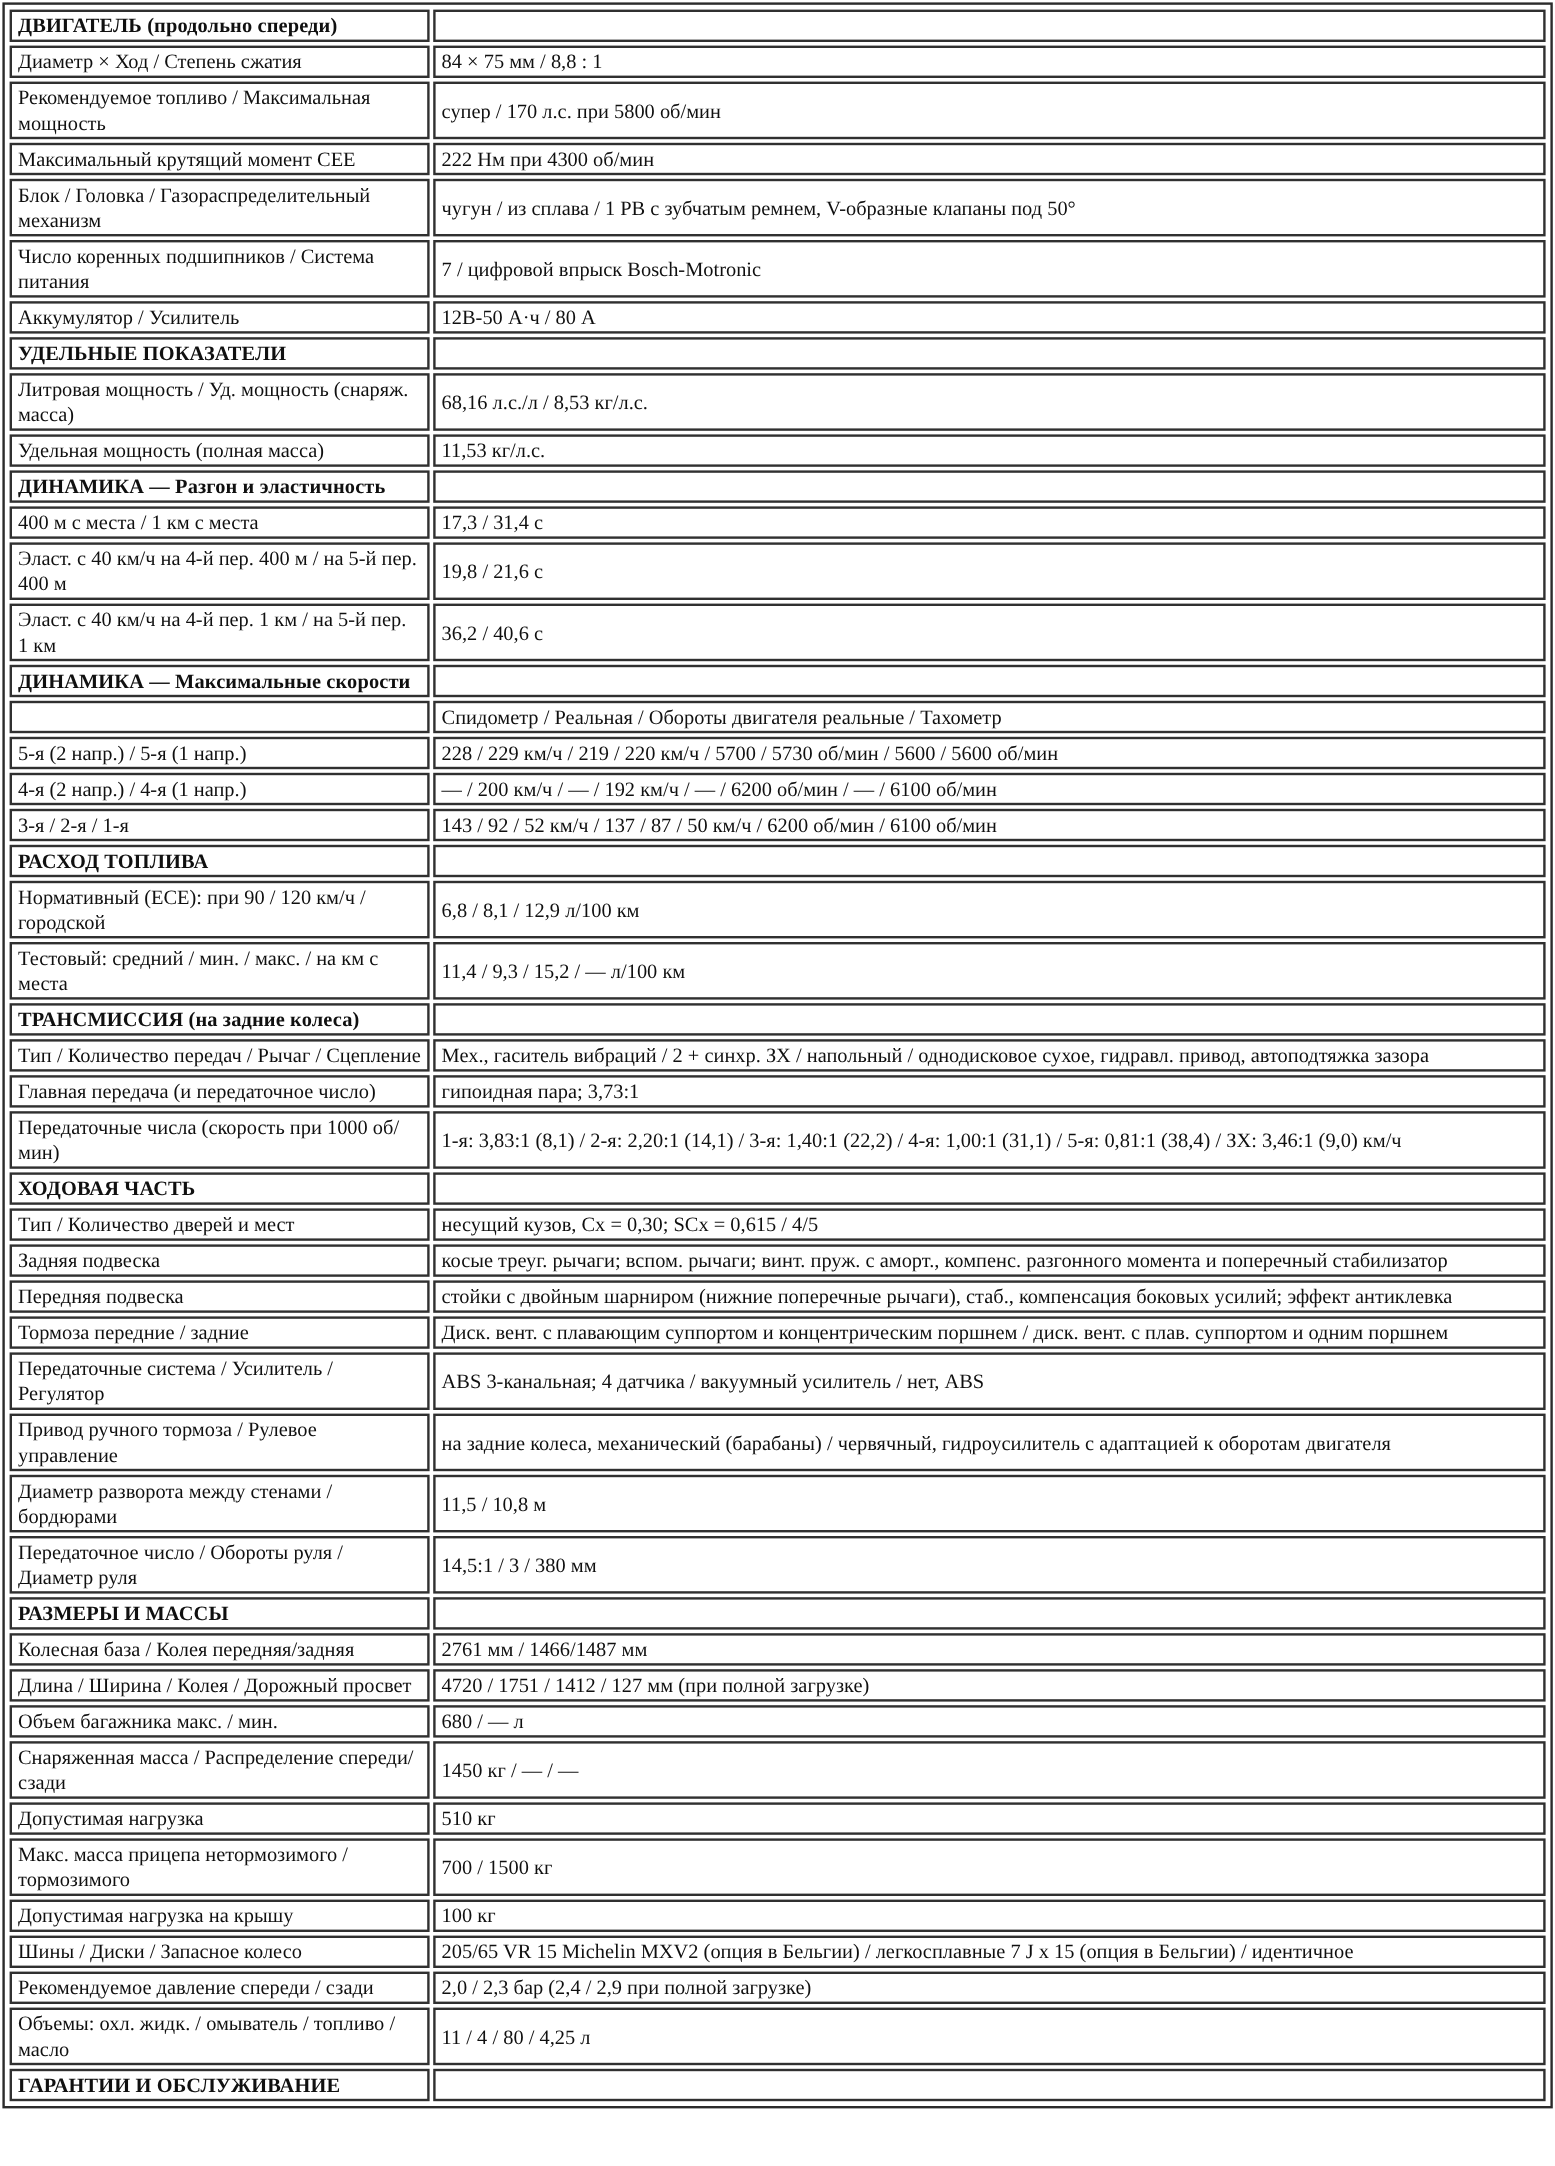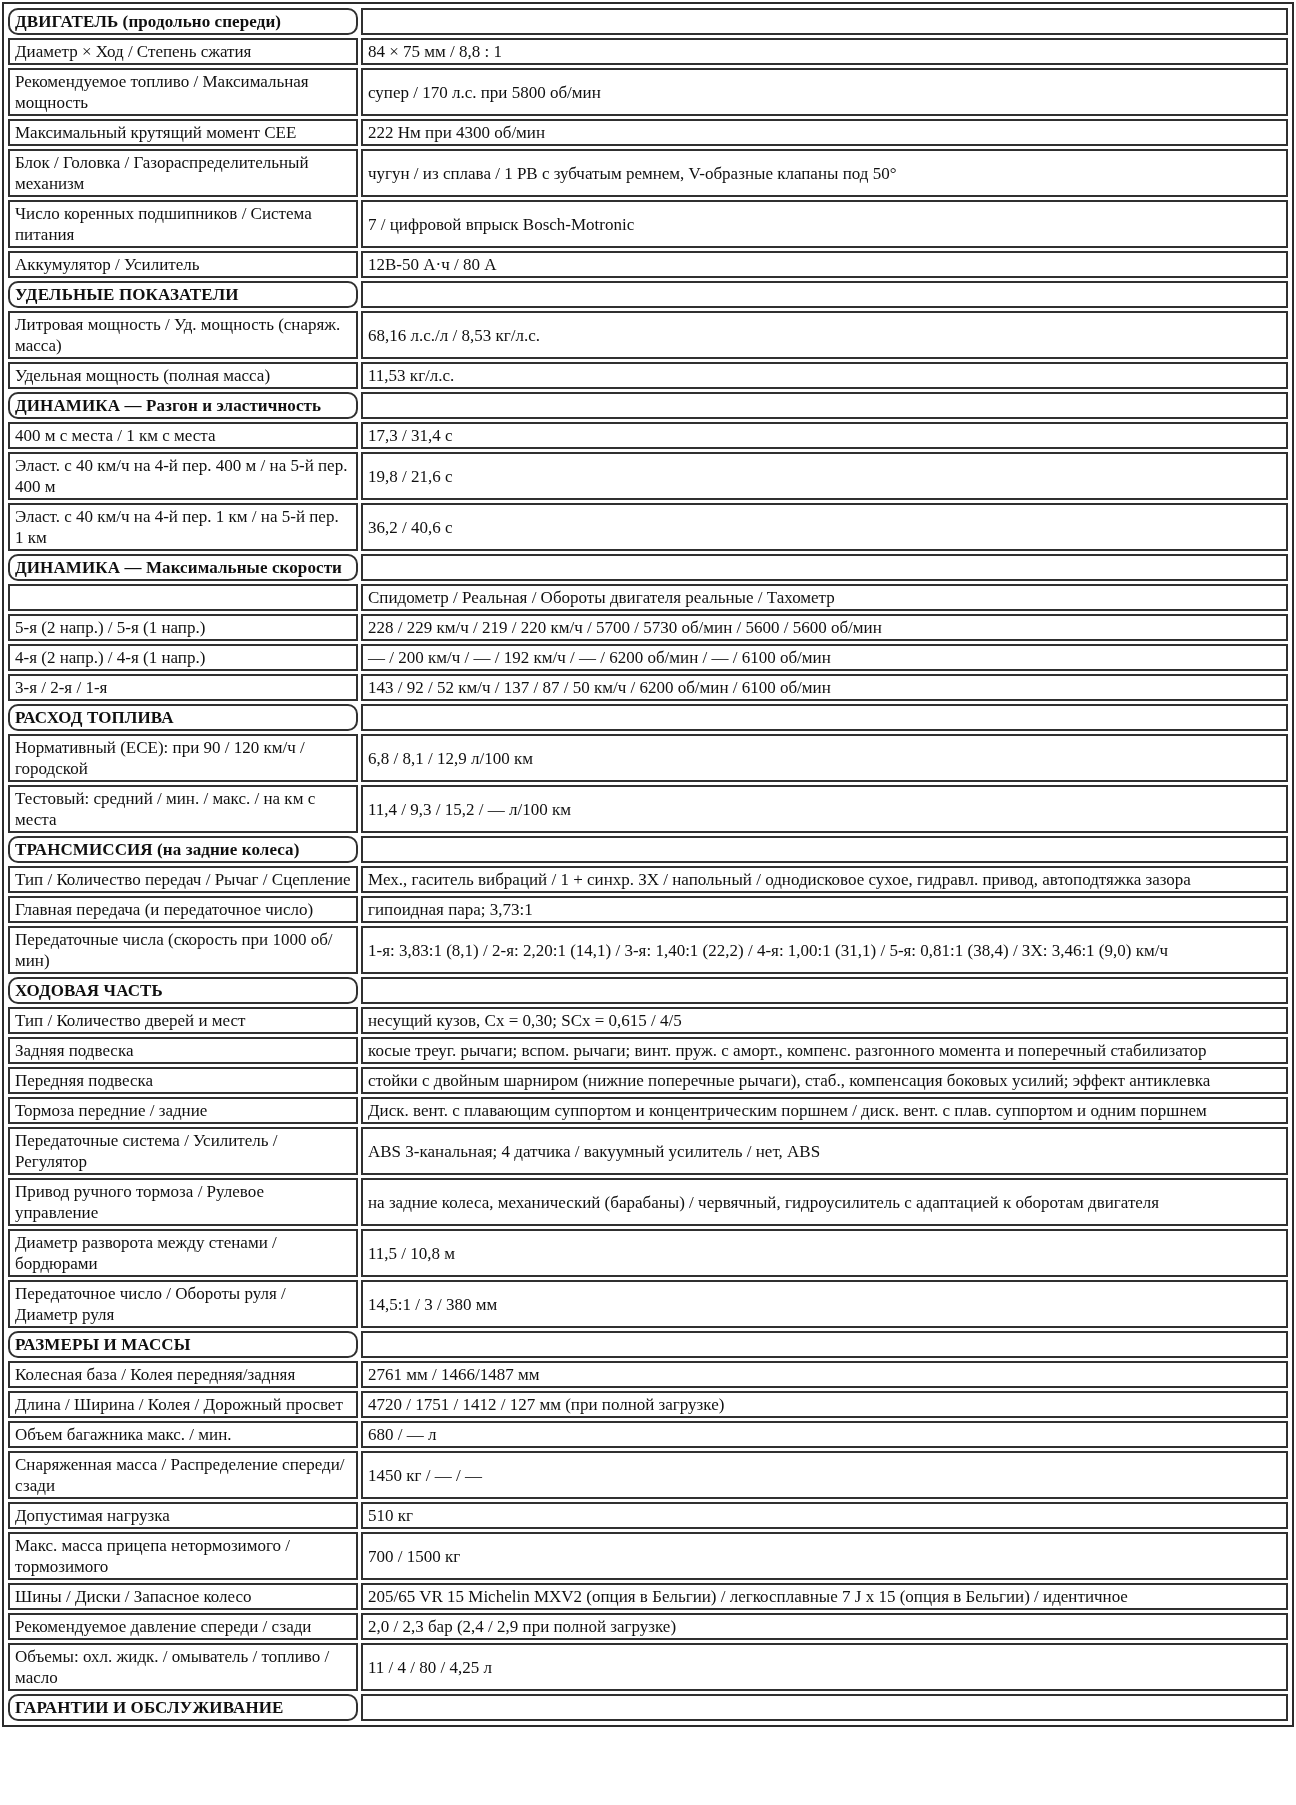--- a/index.html
+++ b/index.html
@@ -24,21 +24,21 @@
   col.c1{width:350px;}
   td{
     border:2px solid #303030;
     padding:1px 5px;
     font-size:17px;
     line-height:21px;
     vertical-align:middle;
     background:#ffffff;
     word-wrap:break-word;
   }
-  td.label.section{font-weight:bold;letter-spacing:0.1px;border-radius:10px;}
+  td.label.section{font-weight:bold;letter-spacing:0.1px;}
   td.value{}
 </style>
 </head>
 <body>
 
 <div class="sheet">
   <table class="spec">
     <colgroup>
         <col class="c1">
         <col class="c2">
@@ -131,21 +131,21 @@
         <tr>
           <td class="label">Тестовый: средний / мин. / макс. / на км с места</td>
           <td class="value">11,4 / 9,3 / 15,2 / — л/100 км</td>
         </tr>
         <tr>
           <td class="label section">ТРАНСМИССИЯ (на задние колеса)</td>
           <td class="value"></td>
         </tr>
         <tr>
           <td class="label">Тип / Количество передач / Рычаг / Сцепление</td>
-          <td class="value">Мех., гаситель вибраций / 1 + синхр. ЗХ / напольный / однодисковое сухое, гидравл. привод, автоподтяжка зазора</td>
+          <td class="value">Мех., гаситель вибраций / 2 + синхр. ЗХ / напольный / однодисковое сухое, гидравл. привод, автоподтяжка зазора</td>
         </tr>
         <tr>
           <td class="label">Главная передача (и передаточное число)</td>
           <td class="value">гипоидная пара; 3,73:1</td>
         </tr>
         <tr>
           <td class="label">Передаточные числа (скорость при 1000 об/мин)</td>
           <td class="value">1-я: 3,83:1 (8,1) / 2-я: 2,20:1 (14,1) / 3-я: 1,40:1 (22,2) / 4-я: 1,00:1 (31,1) / 5-я: 0,81:1 (38,4) / ЗХ: 3,46:1 (9,0) км/ч</td>
         </tr>
         <tr>
@@ -204,20 +204,24 @@
           <td class="label">Снаряженная масса / Распределение спереди/сзади</td>
           <td class="value">1450 кг / — / —</td>
         </tr>
         <tr>
           <td class="label">Допустимая нагрузка</td>
           <td class="value">510 кг</td>
         </tr>
         <tr>
           <td class="label">Макс. масса прицепа нетормозимого / тормозимого</td>
           <td class="value">700 / 1500 кг</td>
+        </tr>
+        <tr>
+          <td class="label">Допустимая нагрузка на крышу</td>
+          <td class="value">100 кг</td>
         </tr>
         <tr>
           <td class="label">Шины / Диски / Запасное колесо</td>
           <td class="value">205/65 VR 15 Michelin MXV2 (опция в Бельгии) / легкосплавные 7 J x 15 (опция в Бельгии) / идентичное</td>
         </tr>
         <tr>
           <td class="label">Рекомендуемое давление спереди / сзади</td>
           <td class="value">2,0 / 2,3 бар (2,4 / 2,9 при полной загрузке)</td>
         </tr>
         <tr>

